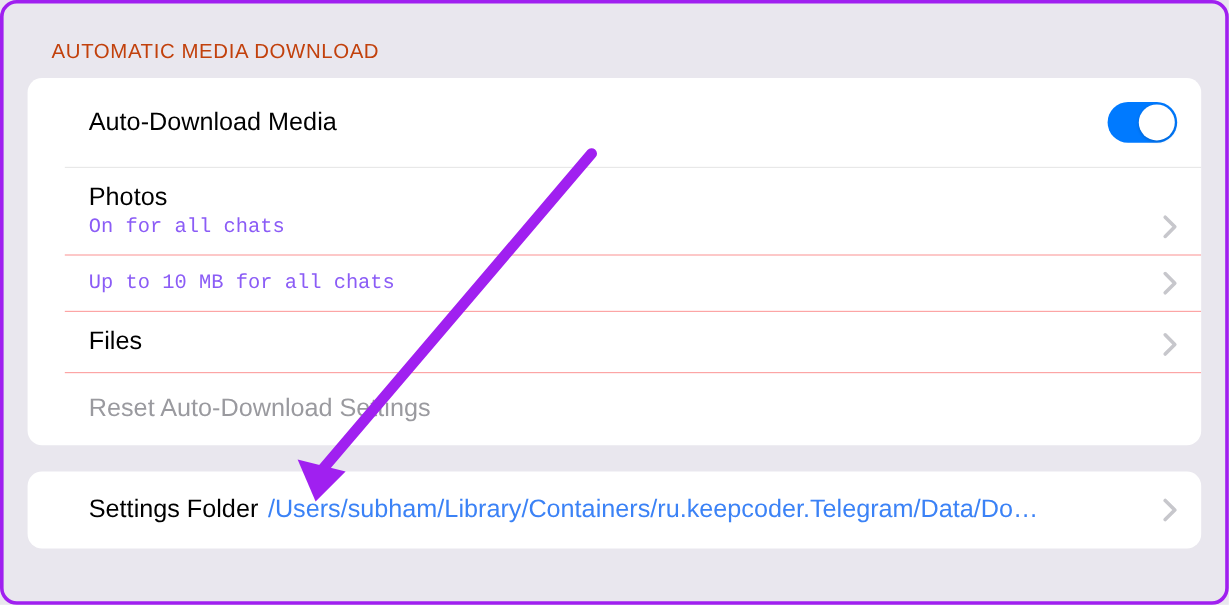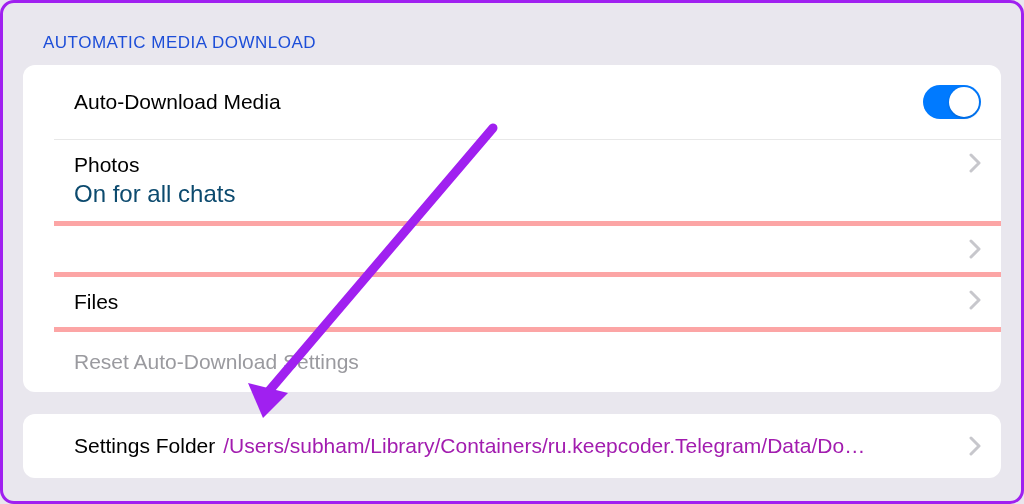--- a/index.html
+++ b/index.html
@@ -15,60 +15,61 @@
       border: 3px solid #a020f0;
       border-radius: 14px;
       padding: 0;
       position: relative;
       overflow: hidden;
     }
     .container {
       padding: 0 20px;
     }
     .section-header {
-      color: #1d4ed8;
+      color: #c2410c;
       font-size: 17px;
       font-weight: 400;
       letter-spacing: 0.5px;
       padding: 30px 20px 12px 20px;
     }
     .card {
       background: #ffffff;
       border-radius: 12px;
       overflow: hidden;
       padding-left: 31px;
     }
     .row-toggle {
       display: flex;
       align-items: center;
       justify-content: space-between;
       padding: 20px 20px;
       border-bottom: 1px solid #e8e8e8;
     }
     .row-two-line {
       display: flex;
-      align-items: flex-start;
+      align-items: flex-end;
       justify-content: space-between;
       padding: 13px 20px;
-      border-bottom: 5px solid #fca5a5;
+      border-bottom: 1px solid #fca5a5;
     }
     .row-content {
       display: flex;
       flex-direction: column;
       gap: 3px;
     }
     .primary-label {
       font-size: 21px;
       color: #000;
       font-weight: 400;
     }
     .secondary-label {
-      font-size: 24px;
-      color: #0c4a6e;
-      font-weight: 400;
+      font-size: 17px;
+      color: #8b5cf6;
+      font-weight: 400;
+      font-family: Liberation Mono, monospace;
     }
     .reset-row {
       padding: 18px 20px;
     }
     .reset-label {
       font-size: 21px;
       color: #9a9a9f;
       font-weight: 400;
     }
     .chevron {
@@ -108,21 +109,21 @@
       gap: 8px;
     }
     .download-label {
       font-size: 21px;
       color: #000;
       font-weight: 400;
       white-space: nowrap;
     }
     .download-path {
       font-size: 21px;
-      color: #a21caf;
+      color: #3b82f6;
       font-weight: 400;
       white-space: nowrap;
       overflow: hidden;
       flex: 1;
     }
     .arrow-annotation {
       position: absolute;
       top: 115px;
       left: 230px;
       pointer-events: none;
@@ -150,20 +151,21 @@
       </div>
       <span class="chevron">
         <svg viewBox="0 0 12 20" width="12" height="20">
             <path d="M2 2 L10 10 L2 18" stroke="#c7c7cc" stroke-width="3" fill="none" stroke-linecap="round" stroke-linejoin="round"></path>
           </svg>
       </span>
     </div>
 
     <div class="row-two-line">
       <div class="row-content">
+        <span class="secondary-label">Up to 10 MB for all chats</span>
       </div>
       <span class="chevron">
         <svg viewBox="0 0 12 20" width="12" height="20">
             <path d="M2 2 L10 10 L2 18" stroke="#c7c7cc" stroke-width="3" fill="none" stroke-linecap="round" stroke-linejoin="round"></path>
           </svg>
       </span>
     </div>
 
     <div class="row-two-line">
       <div class="row-content">

